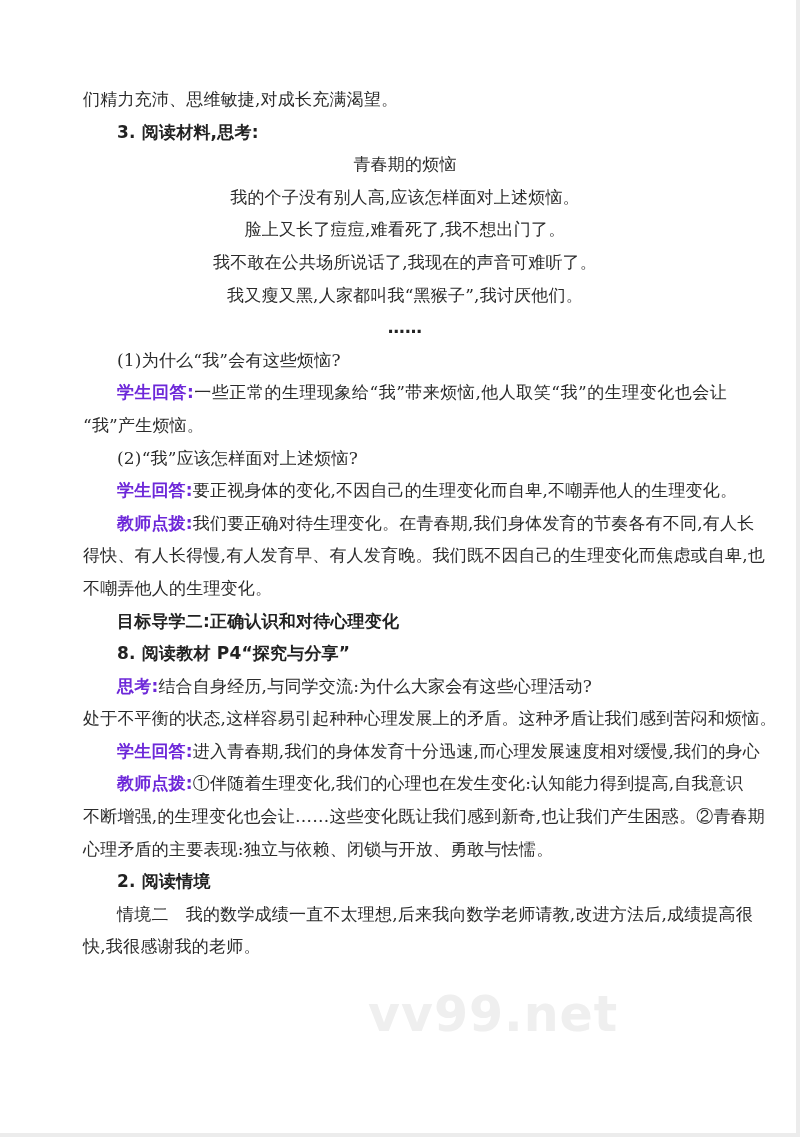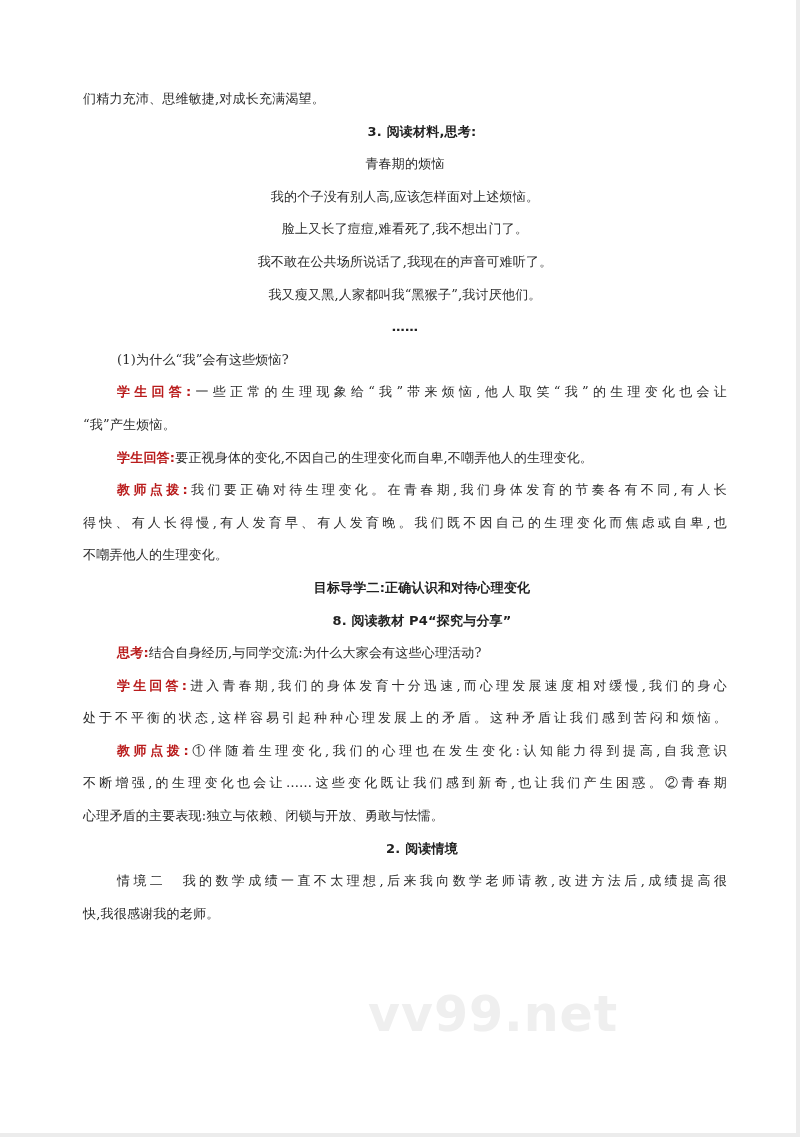--- a/index.html
+++ b/index.html
@@ -5,25 +5,25 @@
   html, body { margin: 0; padding: 0; }
   body {
     width: 800px; height: 1137px; background: #ffffff; position: relative; overflow: hidden;
     font-family: "DejaVu Serif", "Liberation Serif", serif; color: #2b2b2b;
   }
   .page {
     position: absolute; left: 0; top: 0; width: 796px; height: 1133px;
     border-right: 4px solid #ececec; border-bottom: 4px solid #ececec; background: #fff;
   }
   .content { position: absolute; left: 83px; top: 83px; width: 644px; }
-  .line { height: 32.6px; line-height: 32.6px; font-size: 13px; white-space: nowrap; letter-spacing: 0.2px; }
+  .line { height: 32.6px; line-height: 32.6px; font-size: 17px; white-space: nowrap; letter-spacing: 0.2px; }
   .indent { padding-left: 34px; }
   .center { text-align: center; }
-  .bold { font-weight: bold; font-family: "DejaVu Sans", "Liberation Sans", sans-serif; color: #222; text-align: center; }
-  .label { font-weight: bold; font-family: "DejaVu Sans", "Liberation Sans", sans-serif; color: #b91c1c; }
+  .bold { font-weight: bold; font-family: "DejaVu Sans", "Liberation Sans", sans-serif; color: #222; }
+  .label { font-weight: bold; font-family: "DejaVu Sans", "Liberation Sans", sans-serif; color: #6d28d9; }
   .justify { text-align: justify; text-align-last: justify; }
   .watermark {
     position: absolute; left: 368px; top: 990px; font-family: "DejaVu Sans", "Liberation Sans", sans-serif;
     font-weight: bold; font-size: 49px; color: #efefef; letter-spacing: 1px; line-height: 1;
   }
 </style>
 </head>
 <body>
 
 <div class="page">
@@ -38,35 +38,36 @@
     <div class="line center"><span>脸上又长了痘痘,难看死了,我不想出门了。</span></div>
     <div class="line center"><span>我不敢在公共场所说话了,我现在的声音可难听了。</span></div>
     <div class="line center"><span>我又瘦又黑,人家都叫我“黑猴子”,我讨厌他们。</span></div>
     <div class="line center bold"><span>……</span></div>
 
     <div class="line indent"><span>(1)为什么“我”会有这些烦恼?</span></div>
 
     <div class="line indent justify"><span class="label">学生回答:</span><span>一些正常的生理现象给“我”带来烦恼,他人取笑“我”的生理变化也会让</span></div>
     <div class="line"><span>“我”产生烦恼。</span></div>
 
+    <div class="line indent"><span>(2)“我”应该怎样面对上述烦恼?</span></div>
 
     <div class="line indent"><span class="label">学生回答:</span><span>要正视身体的变化,不因自己的生理变化而自卑,不嘲弄他人的生理变化。</span></div>
 
     <div class="line indent justify"><span class="label">教师点拨:</span><span>我们要正确对待生理变化。在青春期,我们身体发育的节奏各有不同,有人长</span></div>
     <div class="line justify"><span>得快、有人长得慢,有人发育早、有人发育晚。我们既不因自己的生理变化而焦虑或自卑,也</span></div>
     <div class="line"><span>不嘲弄他人的生理变化。</span></div>
 
     <div class="line indent bold"><span>目标导学二:正确认识和对待心理变化</span></div>
 
     <div class="line indent bold"><span>8. 阅读教材 P4“探究与分享”</span></div>
 
     <div class="line indent"><span class="label">思考:</span><span>结合自身经历,与同学交流:为什么大家会有这些心理活动?</span></div>
 
+    <div class="line justify"><span>处于不平衡的状态,这样容易引起种种心理发展上的矛盾。这种矛盾让我们感到苦闷和烦恼。</span></div>
     <div class="line indent justify"><span class="label">学生回答:</span><span>进入青春期,我们的身体发育十分迅速,而心理发展速度相对缓慢,我们的身心</span></div>
-    <div class="line justify"><span>处于不平衡的状态,这样容易引起种种心理发展上的矛盾。这种矛盾让我们感到苦闷和烦恼。</span></div>
 
     <div class="line indent justify"><span class="label">教师点拨:</span><span>①伴随着生理变化,我们的心理也在发生变化:认知能力得到提高,自我意识</span></div>
     <div class="line justify"><span>不断增强,的生理变化也会让……这些变化既让我们感到新奇,也让我们产生困惑。②青春期</span></div>
     <div class="line"><span>心理矛盾的主要表现:独立与依赖、闭锁与开放、勇敢与怯懦。</span></div>
 
     <div class="line indent bold"><span>2. 阅读情境</span></div>
 
 
     <div class="line indent justify"><span>情境二</span>　<span>我的数学成绩一直不太理想,后来我向数学老师请教,改进方法后,成绩提高很</span></div>
     <div class="line"><span>快,我很感谢我的老师。</span></div>

